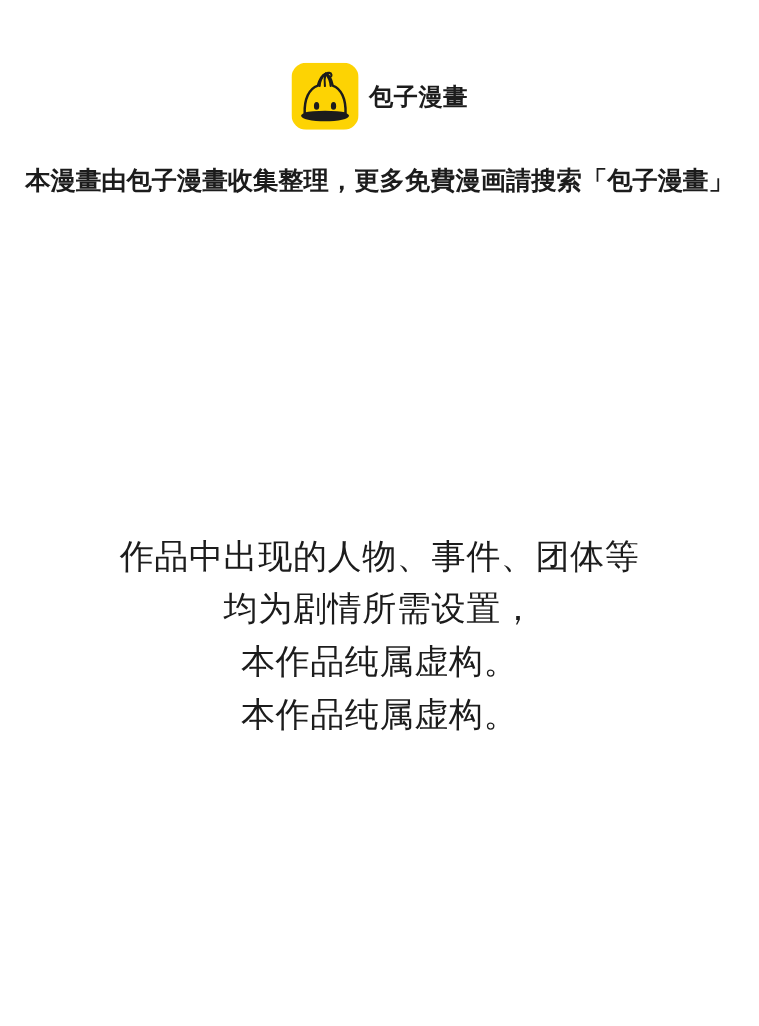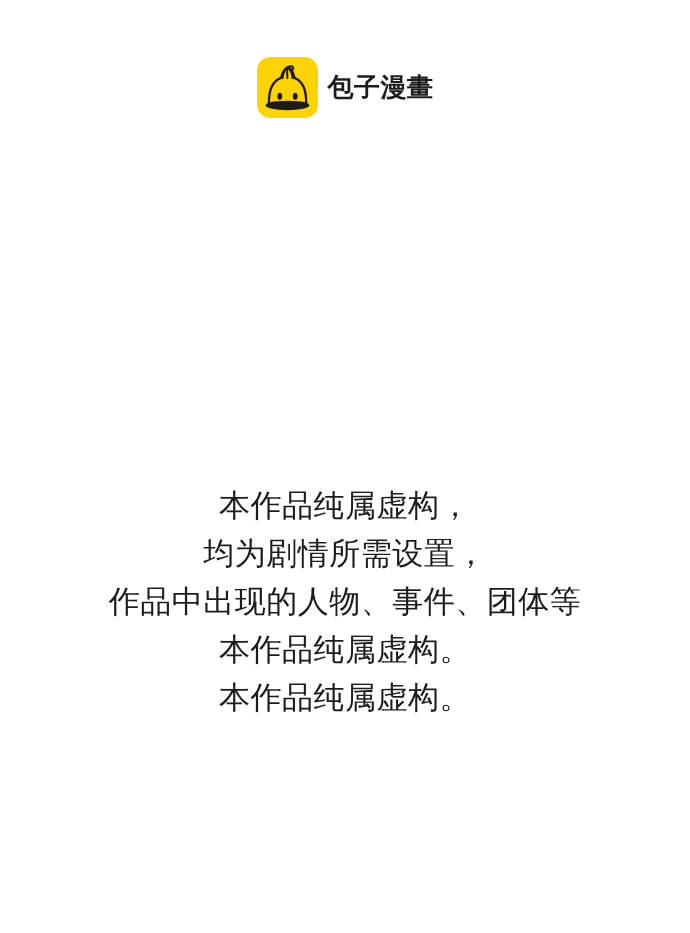--- a/index.html
+++ b/index.html
@@ -26,21 +26,21 @@
     justify-content: center;
     gap: 10px;
   }
   .brand-icon {
     width: 61px;
     height: 61px;
     display: block;
     flex: 0 0 auto;
   }
   .brand-title {
-    font-size: 26px;
+    font-size: 22px;
     font-weight: 800;
     letter-spacing: 0.5px;
     color: var(--ink, #1c1c1c);
     line-height: 61px;
     white-space: nowrap;
   }
   .notice {
     position: absolute;
     top: 147px;
     left: 0;
@@ -93,22 +93,22 @@
         <path d="M 30.9 10.1 C 33.9 13.2, 35.3 17, 35.6 21.2"></path>
         <path d="M 30.9 10.1 C 33.4 8.6, 35.9 9.1, 36.3 10.9 C 36.6 12.4, 35.3 13.2, 34.1 12.7"></path>
       </g>
 
       <ellipse cx="22.8" cy="39.3" rx="2.4" ry="3.5" style="fill:var(--ink,#1c1c1c)"></ellipse>
       <ellipse cx="38.2" cy="39.3" rx="2.4" ry="3.5" style="fill:var(--ink,#1c1c1c)"></ellipse>
     </svg>
     <span class="brand-title">包子漫畫</span>
   </div>
 
+  <div class="notice">本漫畫由包子漫畫收集整理，更多免費漫画請搜索「包子漫畫」</div>
 
   <div class="disclaimer">
-    <div class="disclaimer-line">本作品纯属虚构，</div>
+    <div class="disclaimer-line">作品中出现的人物、事件、团体等</div>
     <div class="disclaimer-line">均为剧情所需设置，</div>
-    <div class="disclaimer-line">作品中出现的人物、事件、团体等</div>
     <div class="disclaimer-line">本作品纯属虚构。</div>
     <div class="disclaimer-line">本作品纯属虚构。</div>
   </div>
 
 </div>
 
 </body></html>

